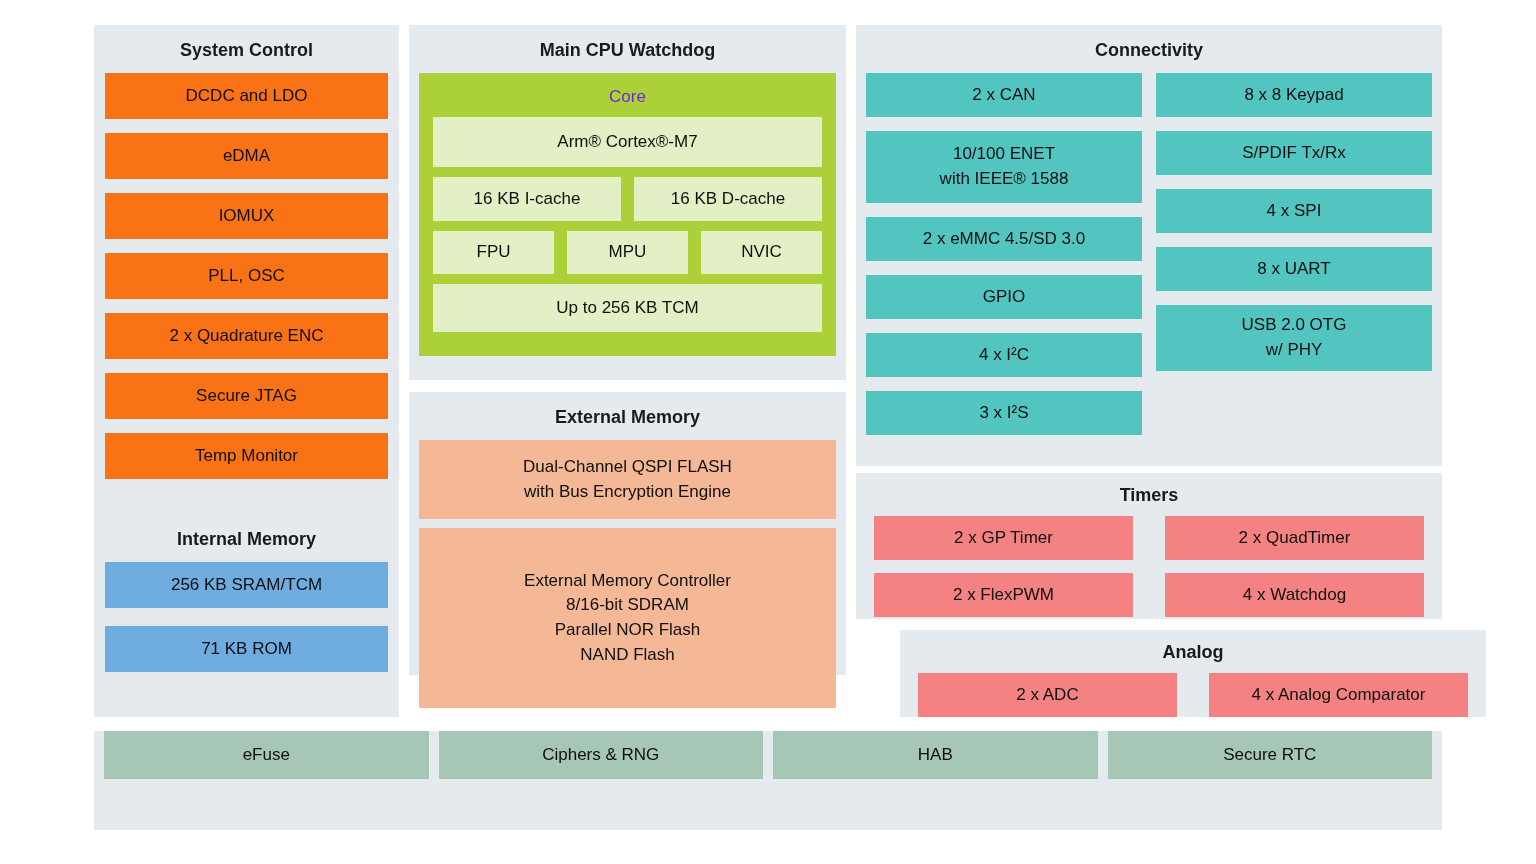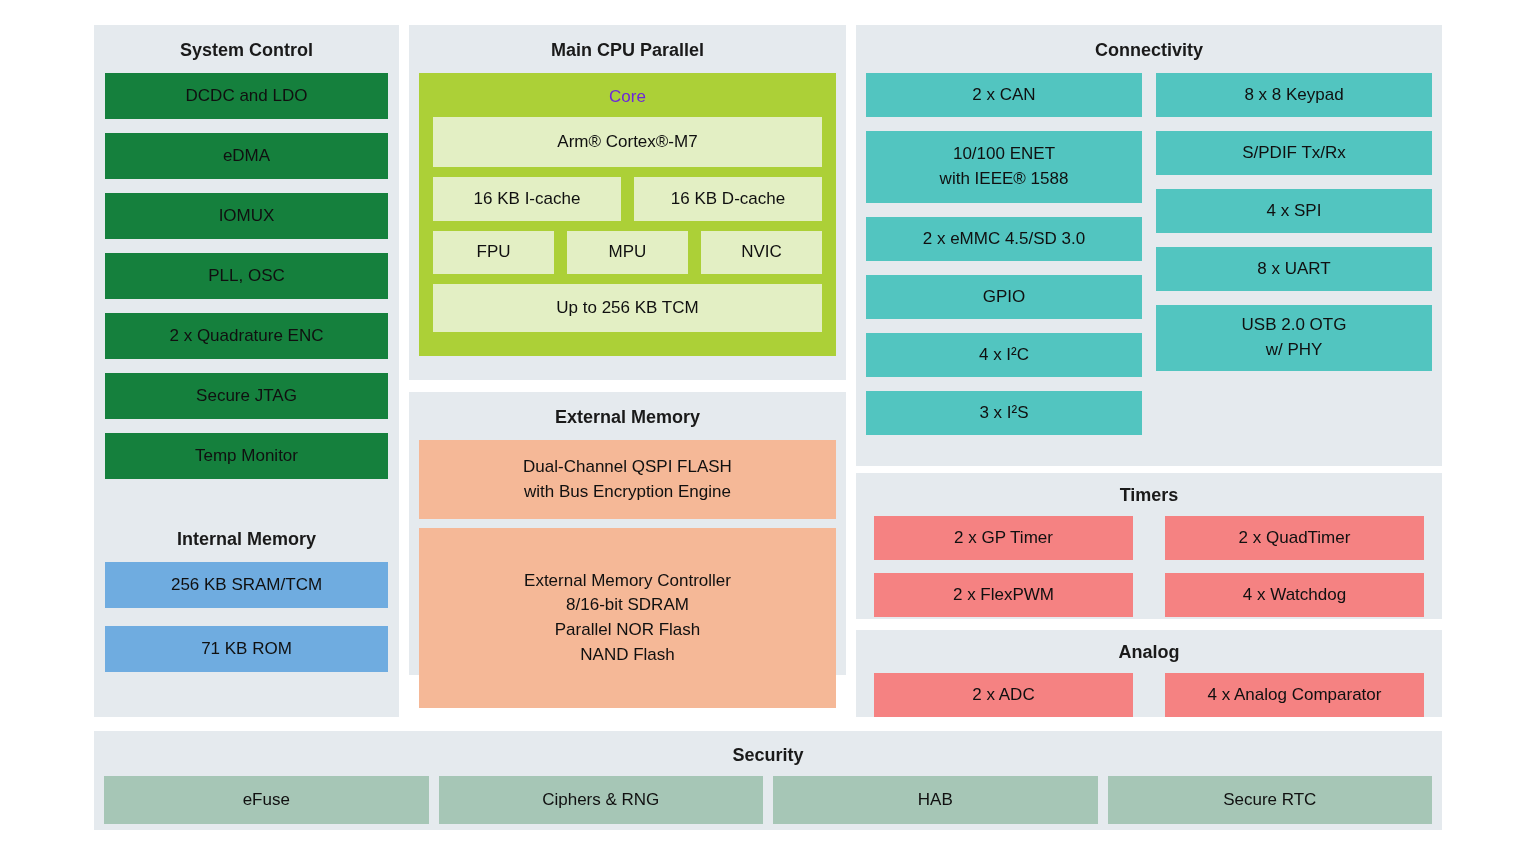--- a/index.html
+++ b/index.html
@@ -37,21 +37,21 @@
     font-size: 17px;
     line-height: 1.45;
     white-space: pre-line;
     color: #101010;
     flex: 0 0 auto;
   }
   .h43 { height: 43px; } .h44 { height: 44px; } .h46 { height: 46px; }
   .h48 { height: 48px; } .h50 { height: 50px; } .h66 { height: 66px; }
   .h72 { height: 72px; } .h79 { height: 79px; } .h180 { height: 180px; }
 
-  .c-orange { background: #15803d; }
+  .c-orange { background: #f97316; }
   .c-blue   { background: #6FACE0; }
   .c-teal   { background: #52C5C0; }
   .c-salmon { background: #F5B897; }
   .c-coral  { background: #F58282; }
   .c-sage   { background: #A6C6B6; }
   .c-pale   { background: #E3EFC4; }
 
   .stack { display: flex; flex-direction: column; padding: 0 11px; }
   .g14 { gap: 14px; }
   .g18 { gap: 18px; }
@@ -82,21 +82,21 @@
   .rowflex { display: flex; gap: 10px; padding: 0 10px; }
   .rowflex .block { flex: 1; }
 
   
   #p-sysctl   { left: 94px;  top: 25px;  width: 305px;  height: 532px; }
   #p-intmem   { left: 94px;  top: 514px; width: 305px;  height: 203px; }
   #p-cpu      { left: 409px; top: 25px;  width: 437px;  height: 355px; }
   #p-extmem   { left: 409px; top: 392px; width: 437px;  height: 283px; }
   #p-conn     { left: 856px; top: 25px;  width: 586px;  height: 441px; }
   #p-timers   { left: 856px; top: 473px; width: 586px;  height: 146px; }
-  #p-analog   { left: 856px; top: 630px; width: 586px;  height: 87px;  }
+  #p-analog   { left: 900px; top: 630px; width: 586px;  height: 87px;  }
   #p-security { left: 94px;  top: 731px; width: 1348px; height: 99px;  }
 </style>
 </head>
 <body>
 
 <div class="canvas">
 
   <section class="panel" id="p-sysctl">
     <h2 class="panel-title">System Control</h2>
     <div class="stack g14">
@@ -112,21 +112,21 @@
 
   <section class="panel" id="p-intmem">
     <h2 class="panel-title">Internal Memory</h2>
     <div class="stack g18">
       <div class="block c-blue h46">256 KB SRAM/TCM</div>
       <div class="block c-blue h46">71 KB ROM</div>
     </div>
   </section>
 
   <section class="panel" id="p-cpu">
-    <h2 class="panel-title">Main CPU Parallel</h2>
+    <h2 class="panel-title">Main CPU Watchdog</h2>
     <div class="core">
       <div class="core-label">Core</div>
       <div class="block c-pale h50">Arm® Cortex®-M7</div>
       <div class="core-row">
         <div class="block c-pale h44">16 KB I-cache</div>
         <div class="block c-pale h44">16 KB D-cache</div>
       </div>
       <div class="core-row">
         <div class="block c-pale h43">FPU</div>
         <div class="block c-pale h43">MPU</div>
@@ -181,21 +181,20 @@
 
   <section class="panel" id="p-analog">
     <h2 class="panel-title compact">Analog</h2>
     <div class="grid2">
       <div class="block c-coral h44">2 x ADC</div>
       <div class="block c-coral h44">4 x Analog Comparator</div>
     </div>
   </section>
 
   <section class="panel" id="p-security">
-    <h2 class="panel-title security">Security</h2>
     <div class="rowflex">
       <div class="block c-sage h48">eFuse</div>
       <div class="block c-sage h48">Ciphers &amp; RNG</div>
       <div class="block c-sage h48">HAB</div>
       <div class="block c-sage h48">Secure RTC</div>
     </div>
   </section>
 
 </div>
 

